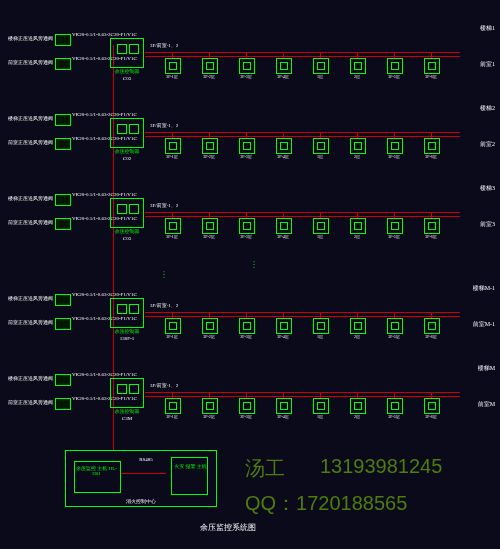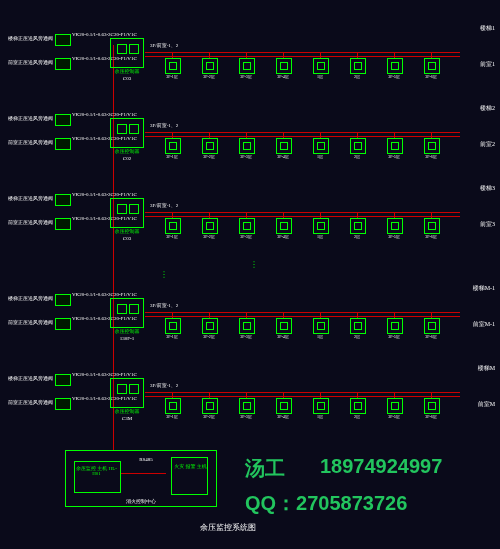--- a/index.html
+++ b/index.html
@@ -20,21 +20,21 @@
 .sens{position:absolute;top:28px;width:14px;height:14px;border:1px solid #0f0}
 .sens::before{content:"";position:absolute;left:3px;top:3px;width:6px;height:6px;border:1px solid #0f0}
 .drop{position:absolute;top:22px;width:1px;height:7px;background:#c00}
 .slabel{position:absolute;top:44px;font-size:4px;color:#fff;white-space:nowrap;width:18px;text-align:center}
 .nodelbl{position:absolute;left:100px;top:12px;font-size:5px;color:#fff;white-space:nowrap}
 .dots{position:absolute;left:250px;color:#0f0;font-size:8px;letter-spacing:2px}
 .trunk{position:absolute;left:113px;top:45px;width:1px;height:405px;background:#c00}
 .monitor{position:absolute;left:65px;top:450px;width:150px;height:55px;border:1px solid #0f0}
 .mbox{position:absolute;border:1px solid #0f0}
 .mlbl{position:absolute;font-size:5px;color:#0f0;text-align:center}
-.contact{position:absolute;left:245px;font-family:SimHei,sans-serif;font-weight:bold;color:#22c55e;background:rgba(255,255,255,0)}
+.contact{position:absolute;left:245px;font-family:SimHei,sans-serif;font-weight:normal;color:#4d7c0f;background:rgba(255,255,255,0)}
 .wm{position:absolute;left:0;right:0;bottom:0;height:14px;text-align:center;color:#fff;font-size:9px;background:rgba(120,120,130,.3);line-height:14px}
 .title{position:absolute;left:200px;bottom:16px;color:#fff;font-size:8px}
 </style>
 </head>
 <body>
 
 <div class="canvas">
 
 <div class="trunk"></div>
 
@@ -252,17 +252,17 @@
  <div class="mbox" style="right:8px;top:6px;width:35px;height:36px"></div>
  <div class="mlbl" style="right:8px;top:12px;width:35px">火灾
 报警
 主机</div>
  <div class="mlbl" style="left:60px;top:6px;width:40px;color:#fff">RS485</div>
  <div style="position:absolute;left:55px;top:22px;width:45px;height:1px;background:#c00"></div>
  <div class="mlbl" style="left:0;bottom:2px;width:100%;color:#fff">消火控制中心</div>
 </div>
 
 <div class="contact" style="top:455px;font-size:20px">汤工</div>
-<div class="contact" style="top:455px;left:320px;font-size:20px">18974924997</div>
-<div class="contact" style="top:490px;font-size:20px">QQ：2705873726</div>
+<div class="contact" style="top:455px;left:320px;font-size:20px">13193981245</div>
+<div class="contact" style="top:490px;font-size:20px">QQ：1720188565</div>
 
 <div class="title">余压监控系统图</div>
 </div>
 
 </body></html>

